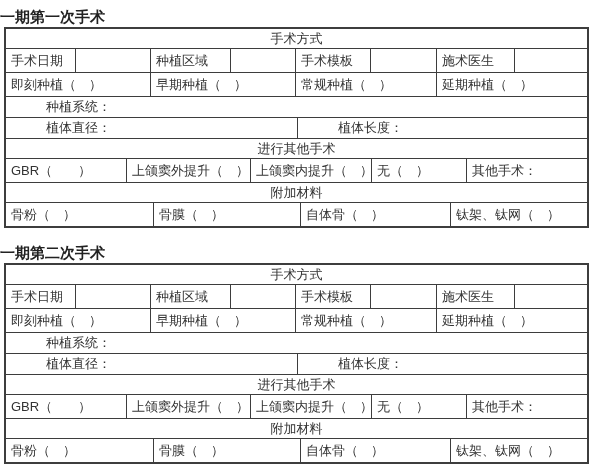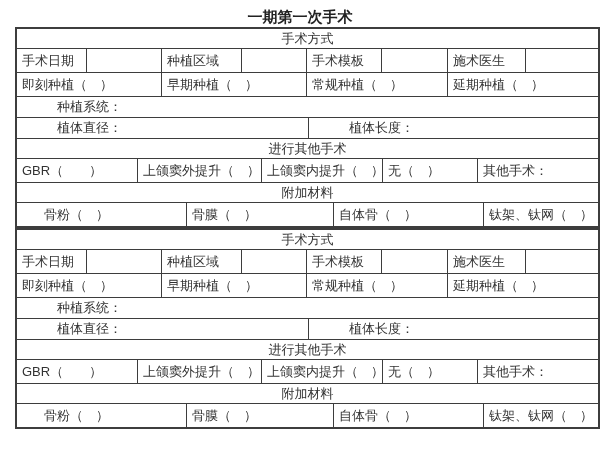--- a/index.html
+++ b/index.html
@@ -8,42 +8,41 @@
     width: 600px;
     height: 465px;
     overflow: hidden;
     background: #ffffff;
     font-family: "Liberation Sans", "DejaVu Sans", sans-serif;
   }
   .title {
     height: 21px;
     line-height: 21px;
     margin-top: 6px;
-    text-align: center;
+    text-align: left;
     font-size: 15px;
     font-weight: bold;
     color: #222222;
   }
   .section2 .title {
     margin-top: 14px;
   }
   .tbl {
     box-sizing: border-box;
     width: 585px;
-    margin-left: 15px;
+    margin-left: 4px;
     border: 2px solid #3d3d3d;
     background: #ffffff;
   }
   .row {
     display: flex;
     border-bottom: 1px solid #3d3d3d;
   }
   .row:last-child {
     border-bottom: none;
-    padding-left: 22px;
   }
   .cell {
     box-sizing: border-box;
     display: flex;
     align-items: center;
     padding-left: 5px;
     border-right: 1px solid #3d3d3d;
     font-size: 13px;
     color: #333333;
     white-space: pre;
@@ -109,20 +108,21 @@
     <div class="row rd">
       <div class="cell" style="width:148px">骨粉（　）</div>
       <div class="cell" style="width:147px">骨膜（　）</div>
       <div class="cell" style="width:150px">自体骨（　）</div>
       <div class="cell">钛架、钛网（　）</div>
     </div>
   </div>
 </div>
 
 <div class="section section2">
+  <div class="title">一期第二次手术</div>
   <div class="tbl">
     <div class="row rh">
       <div class="cell center">手术方式</div>
     </div>
     <div class="row rd">
       <div class="cell" style="width:70px">手术日期</div>
       <div class="cell" style="width:75px"></div>
       <div class="cell" style="width:80px">种植区域</div>
       <div class="cell" style="width:65px"></div>
       <div class="cell" style="width:75px">手术模板</div>

